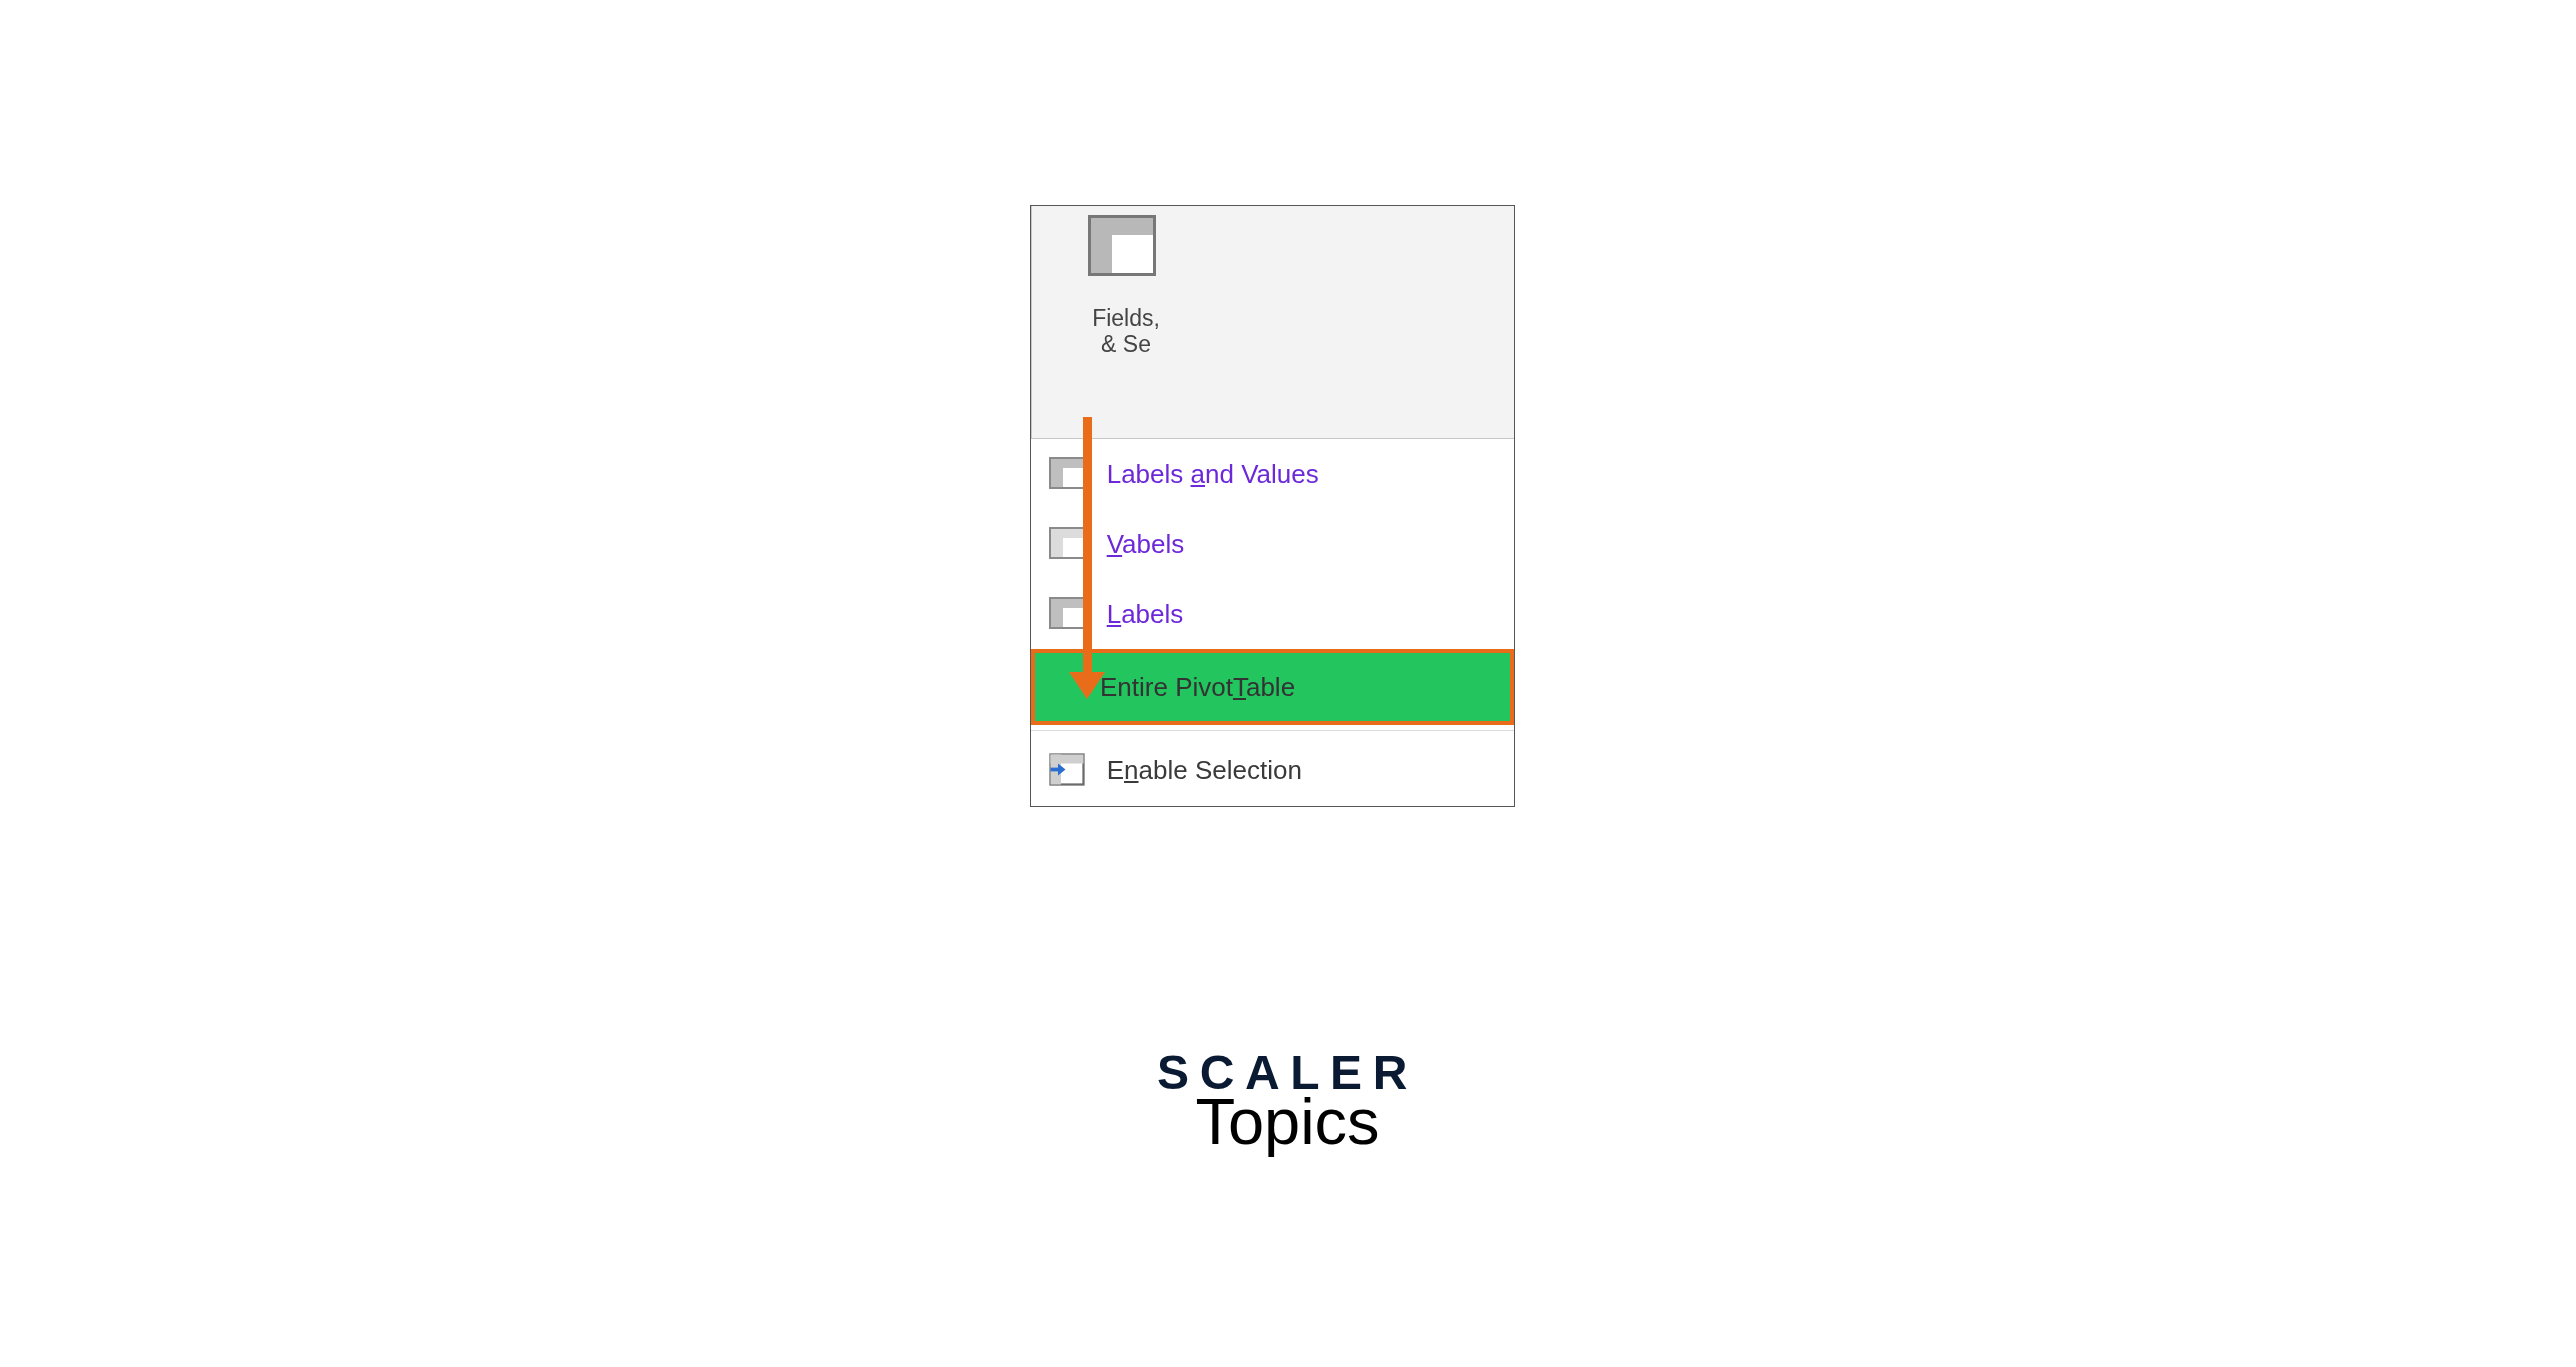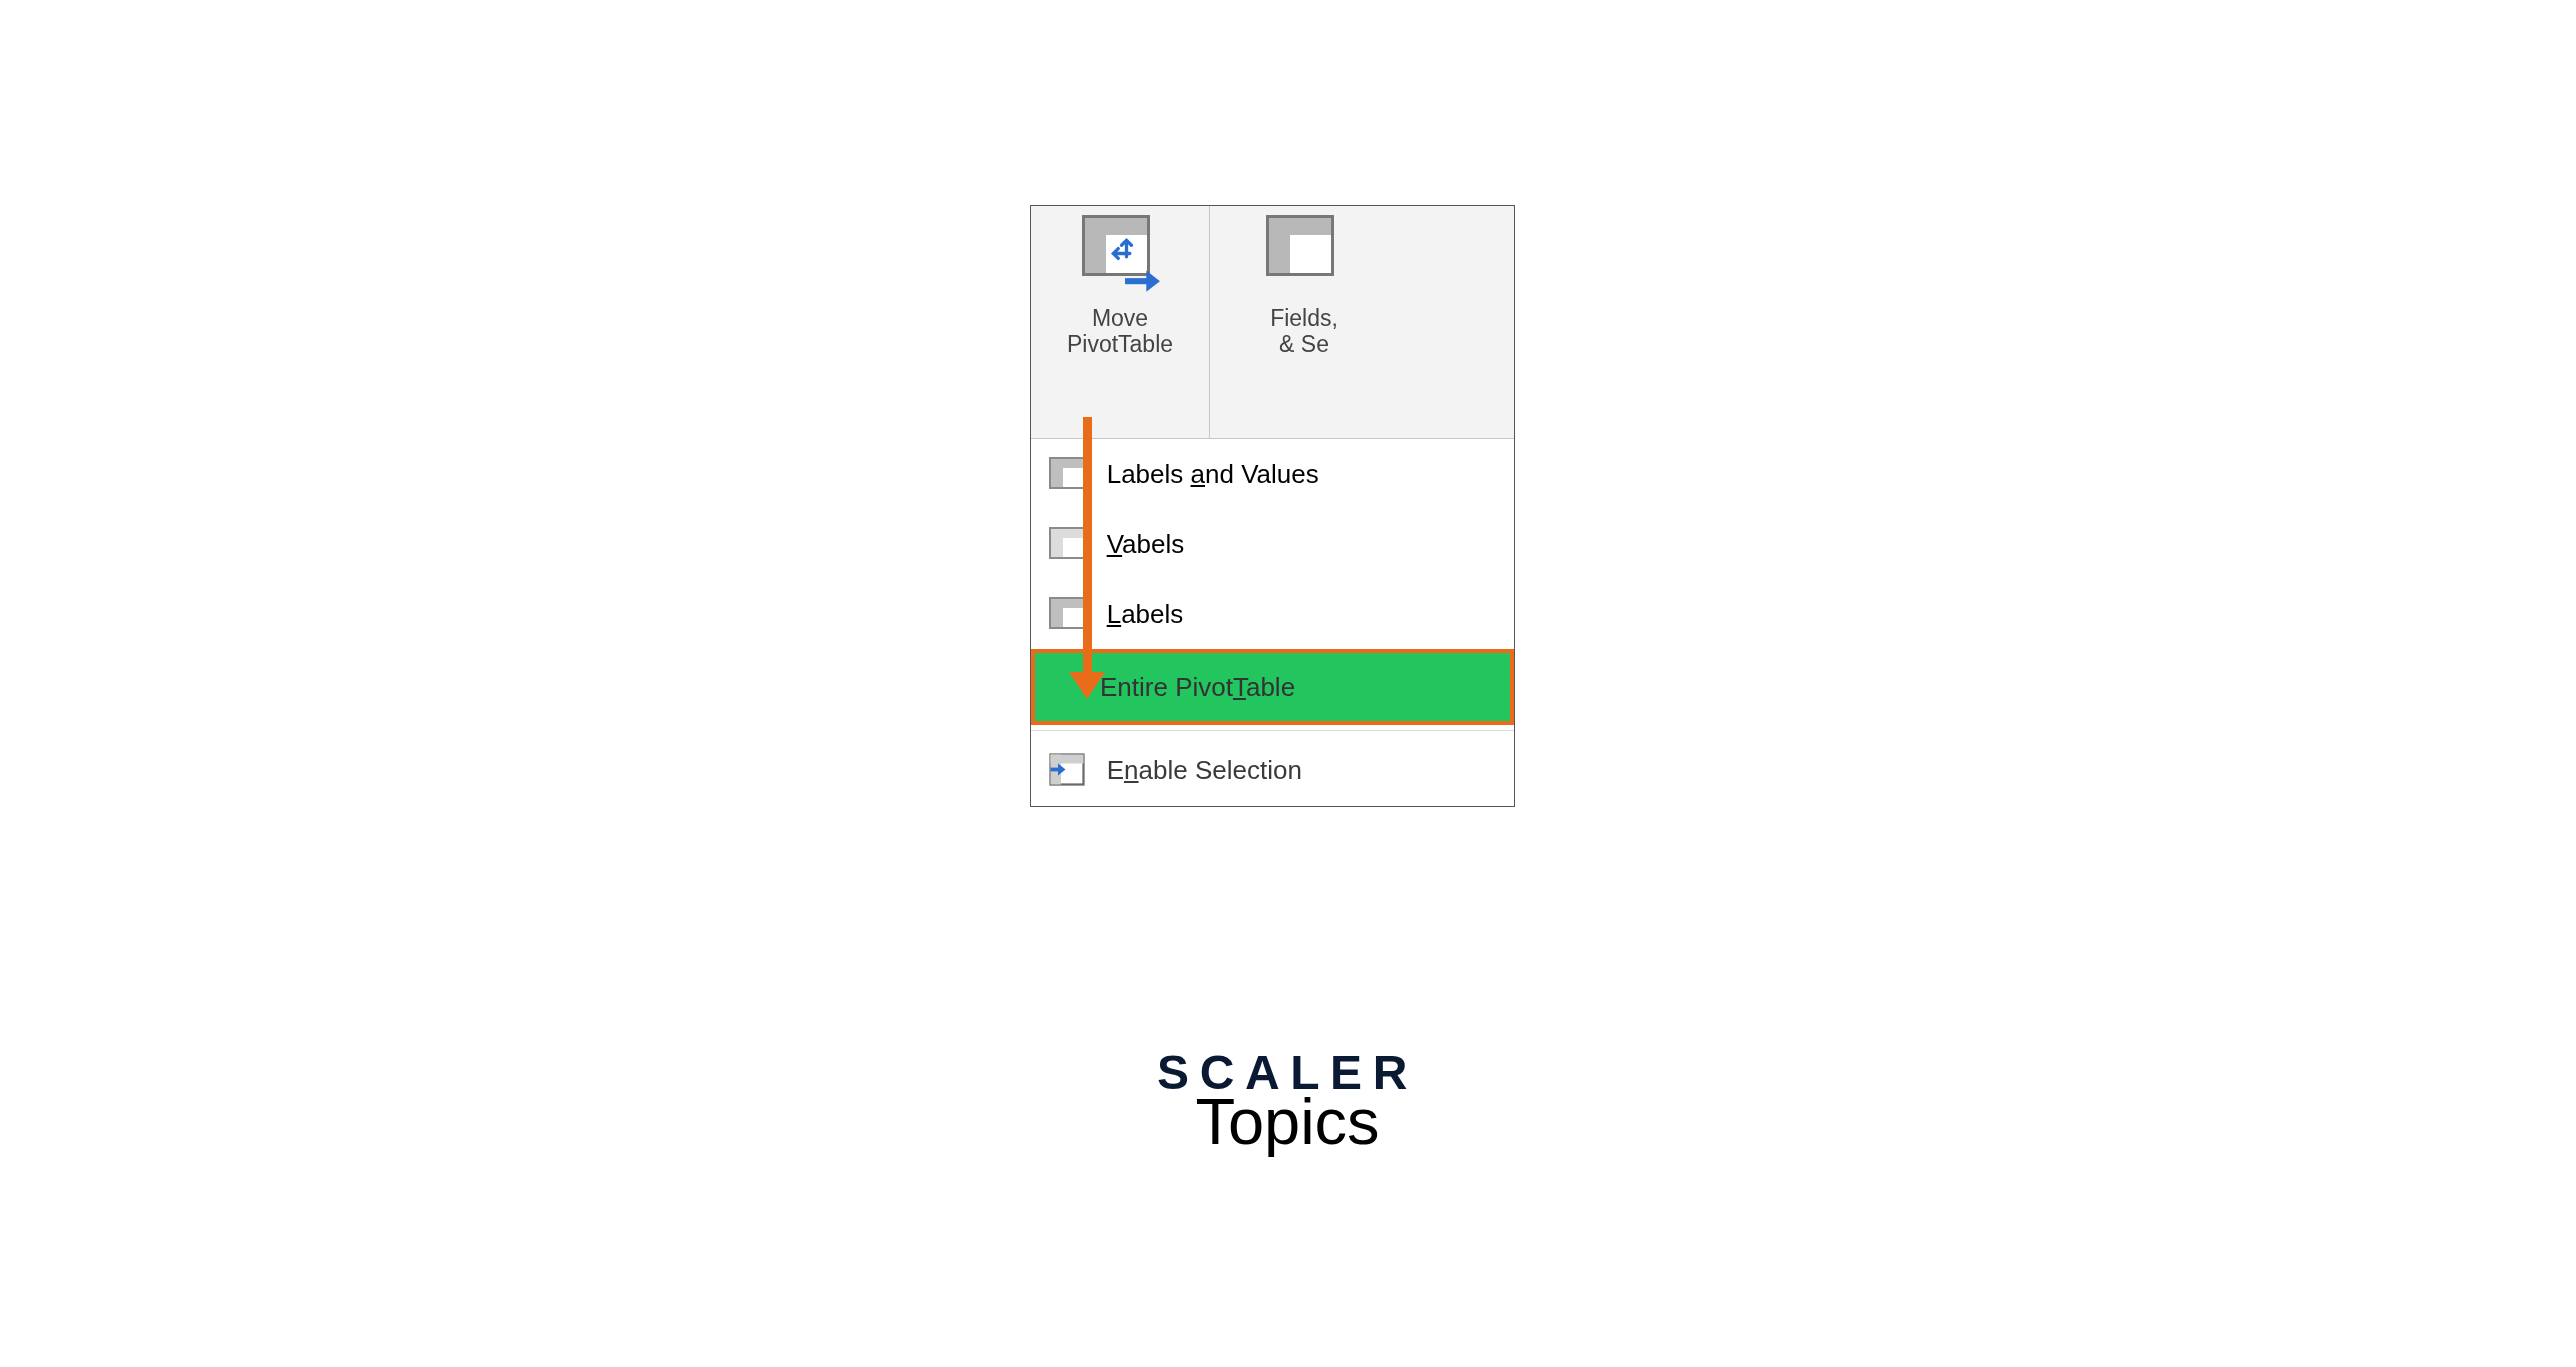--- a/index.html
+++ b/index.html
@@ -99,21 +99,21 @@
   
   .menu {
     background: #fff;
   }
   .menu-item {
     display: flex;
     align-items: center;
     height: 70px;
     padding: 0 18px;
     font-size: 26px;
-    color: #000000;
+    color: #6d28d9;
     gap: 19.7px;
     position: relative;
   }
   .menu-item.enabled { color: #3a3a3a; }
   .menu-item.highlight {
     background: #22c55e;
     border: 4.5px solid #e86c1a;
     color: #333;
     height: 76px;
   }
@@ -192,44 +192,20 @@
   }
 </style>
 </head>
 <body>
 
 <div class="panel-wrap">
 
   <div class="ribbon-row">
 
 
-    <div class="ribbon-btn move">
-      <div class="ribbon-icon">
-        <div class="tbl-icon">
-          <div class="arrows-blue">
-            <svg viewBox="0 0 40 40">
-              <g stroke="#2a6ecf" stroke-width="4" fill="none" stroke-linecap="round">
-                <path d="M20 6 L20 24"></path>
-                <path d="M6 20 L24 20"></path>
-                <path d="M14 10 L20 4 L26 10"></path>
-                <path d="M10 14 L4 20 L10 26"></path>
-              </g>
-            </svg>
-          </div>
-        </div>
-        <div class="move-arrow">
-          <svg viewBox="0 0 54 40">
-            <path d="M4 20 L38 20" stroke="#2a6ecf" stroke-width="8" fill="none"></path>
-            <path d="M32 6 L50 20 L32 34 Z" fill="#2a6ecf"></path>
-          </svg>
-        </div>
-      </div>
-      <div class="ribbon-label">Move
-PivotTable</div>
-    </div>
 
     <div class="ribbon-btn fields">
       <div class="ribbon-icon">
         <div class="tbl-icon"></div>
       </div>
       <div class="ribbon-label">Fields,
 &amp; Se</div>
     </div>
   </div>
 

